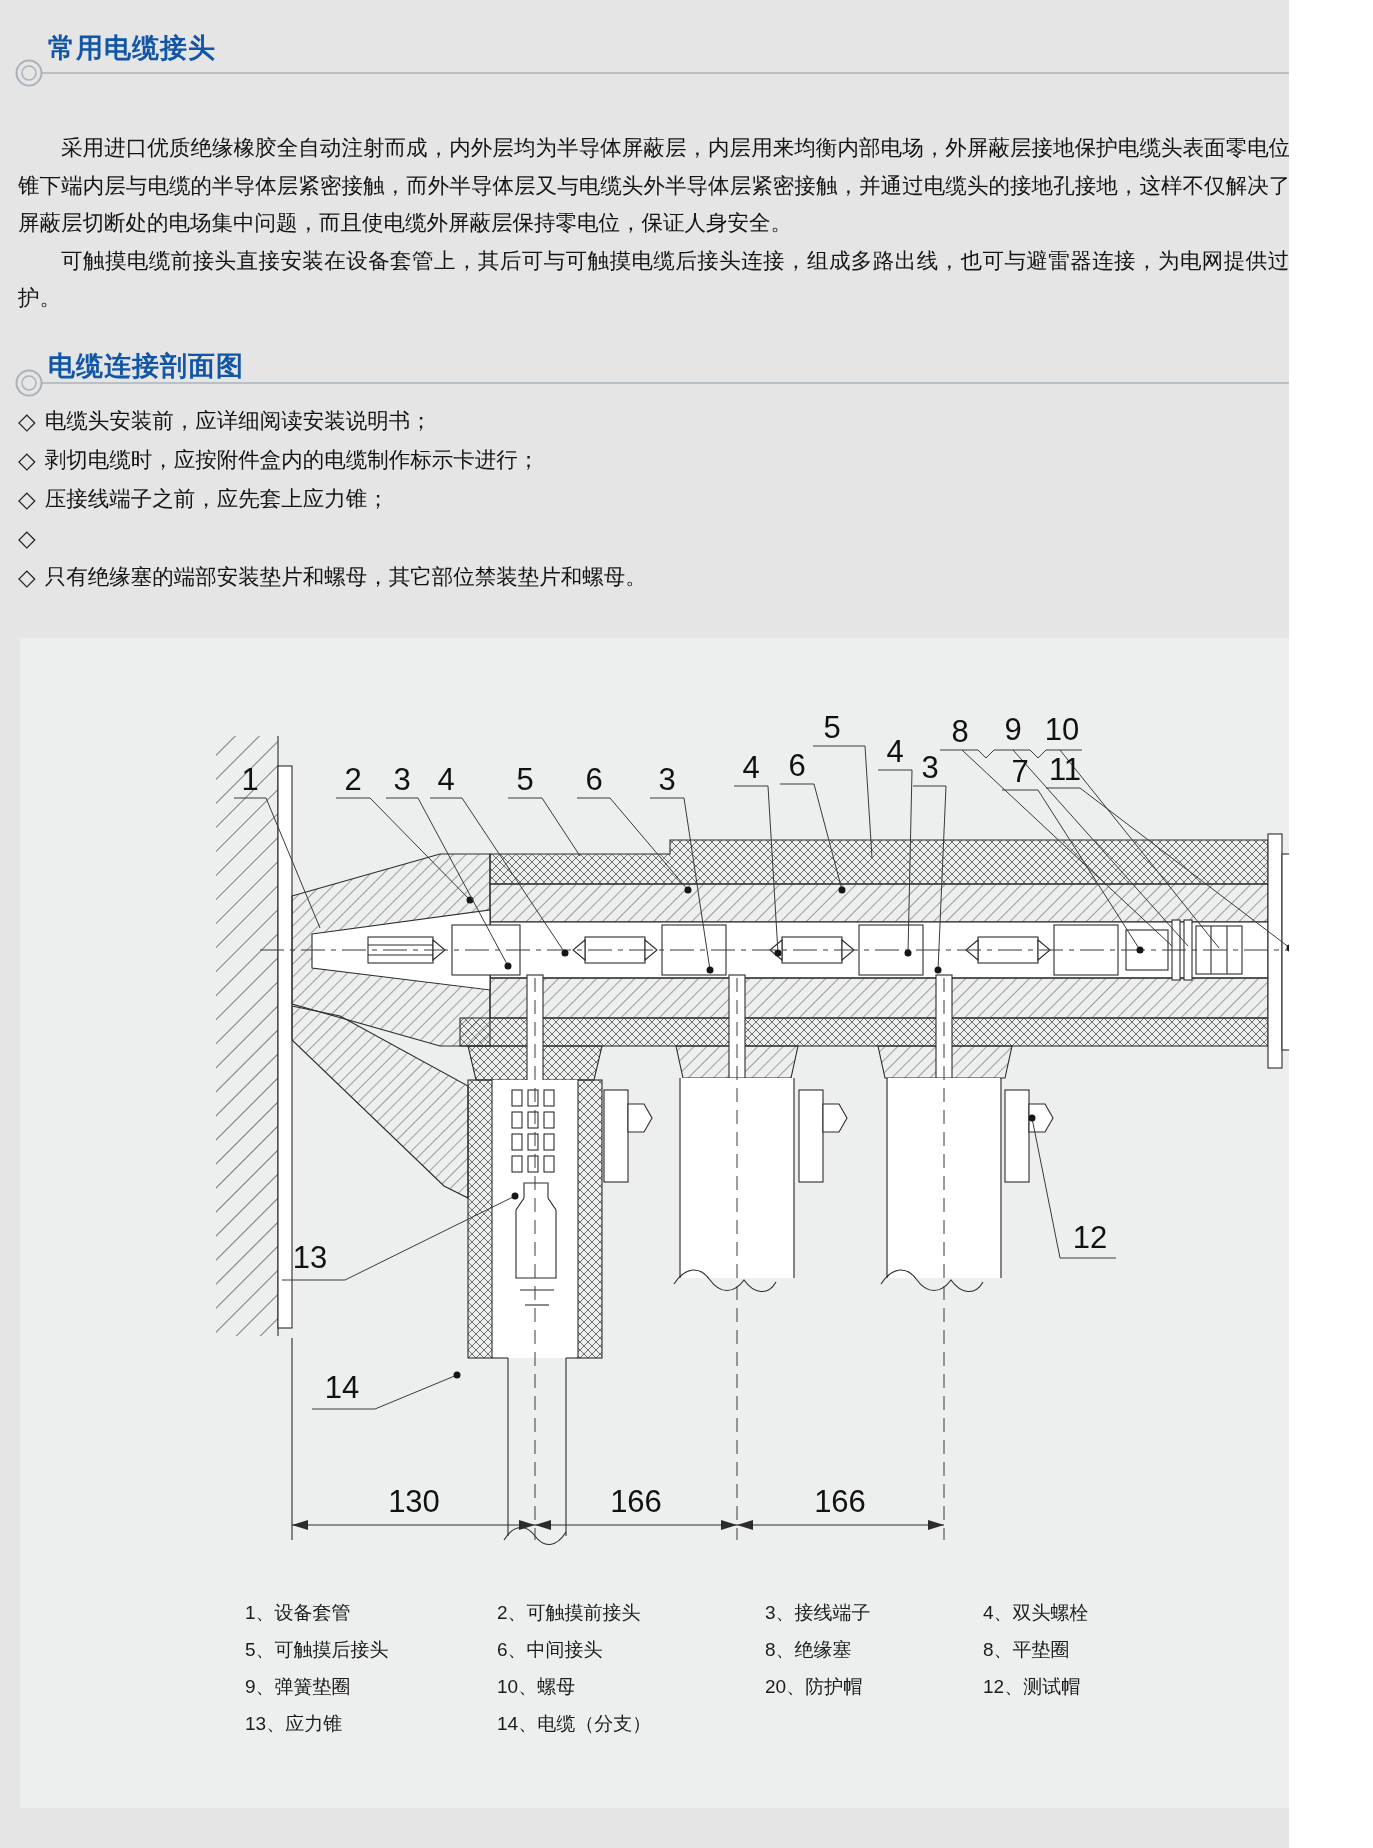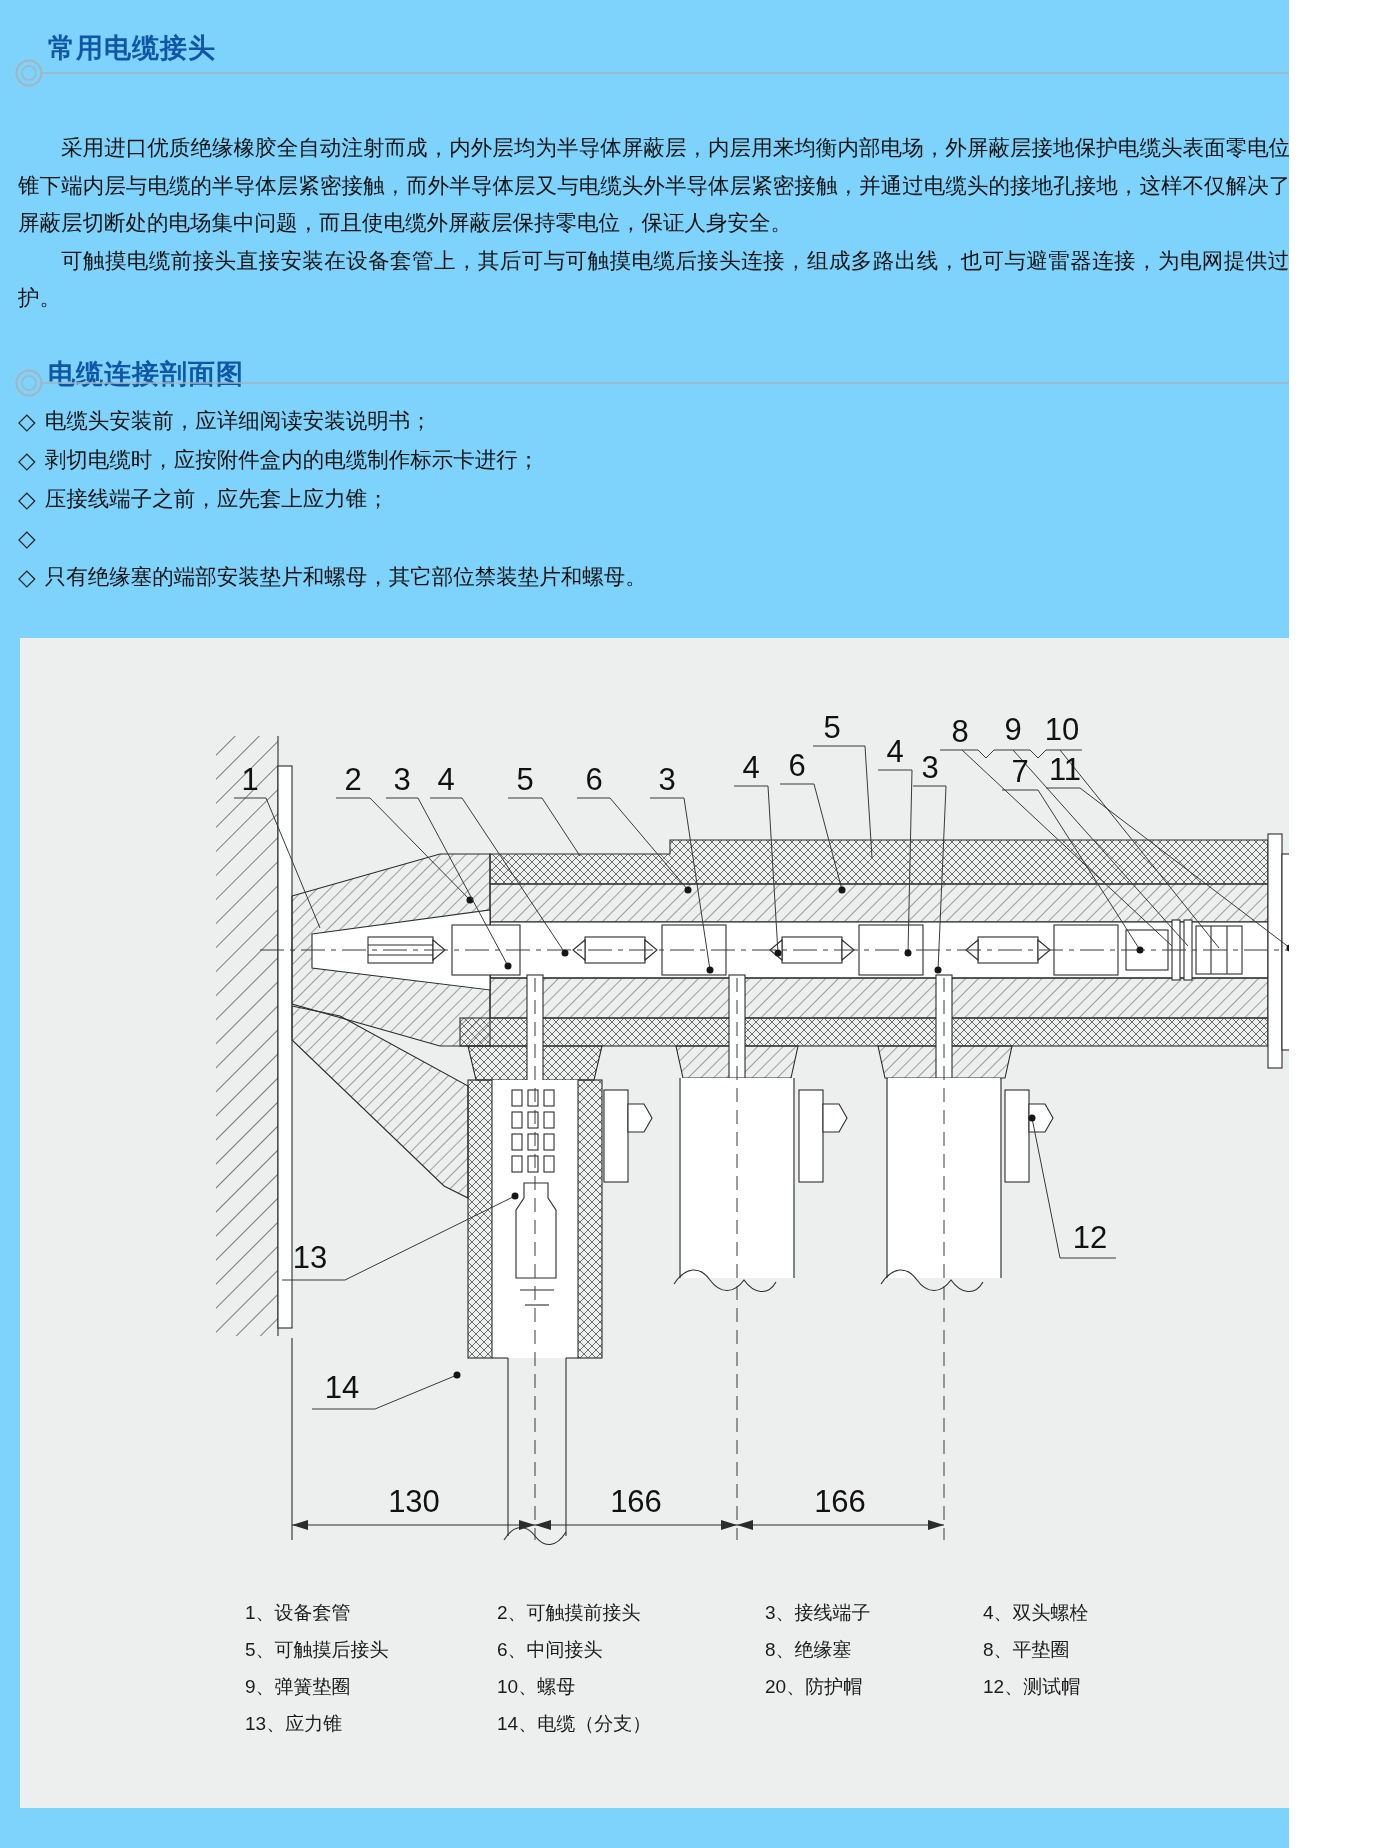--- a/index.html
+++ b/index.html
@@ -1,16 +1,16 @@
 <!DOCTYPE html>
 <html><head>
 <meta charset="utf-8">
 <style>
   html,body{margin:0;padding:0;background:#fff;}
-  #page{position:relative;width:1289px;height:1848px;background:#7dd3fc;overflow:hidden;
+  #page{position:relative;width:1289px;height:1848px;background:#e5e5e5;overflow:hidden;
         font-family:"Liberation Sans","DejaVu Sans",sans-serif;color:#1a1a1a;text-decoration:underline;}
   .sec-title{position:absolute;left:48px;font-size:27px;font-weight:bold;letter-spacing:1px;}
   .rule{position:absolute;left:14px;}
   .paras{position:absolute;left:18px;width:1337px;font-size:21.5px;line-height:37.5px;
          text-align:justify;color:#141414;margin-top:36px;}
   .paras p{margin:0;text-indent:2em;}
   .bullets{position:absolute;left:18px;width:1337px;font-size:21.5px;color:#141414;}
   .bullet-row{display:flex;align-items:flex-start;line-height:39px;height:39px;}
   .diamond{font-size:23px;margin-right:9px;color:#222;}
   #panel{position:absolute;left:20px;top:638px;width:1333px;height:1170px;background:#edeeee;}
@@ -39,21 +39,21 @@
   <svg class="rule" style="top:57px;" width="1359" height="34">
     <circle cx="15" cy="16" r="12.5" fill="none" stroke="#a9b2ba" stroke-width="2"></circle>
     <circle cx="15" cy="16" r="7" fill="none" stroke="#a9b2ba" stroke-width="1.5"></circle>
     <line x1="28" y1="16" x2="1359" y2="16" stroke="#a9b2ba" stroke-width="1.5"></line>
   </svg>
   <div class="paras" style="top:94px;">
     <p>采用进口优质绝缘橡胶全自动注射而成，内外层均为半导体屏蔽层，内层用来均衡内部电场，外屏蔽层接地保护电缆头表面零电位。应力锥下端内层与电缆的半导体层紧密接触，而外半导体层又与电缆头外半导体层紧密接触，并通过电缆头的接地孔接地，这样不仅解决了电缆外屏蔽层切断处的电场集中问题，而且使电缆外屏蔽层保持零电位，保证人身安全。</p>
     <p>可触摸电缆前接头直接安装在设备套管上，其后可与可触摸电缆后接头连接，组成多路出线，也可与避雷器连接，为电网提供过电压保护。</p>
   </div>
 
-  <div class="sec-title" style="top:356px;color:#1156a6;">电缆连接剖面图</div>
+  <div class="sec-title" style="top:348px;color:#1156a6;">电缆连接剖面图</div>
   <svg class="rule" style="top:367px;" width="1359" height="34">
     <circle cx="15" cy="16" r="12.5" fill="none" stroke="#a9b2ba" stroke-width="2"></circle>
     <circle cx="15" cy="16" r="7" fill="none" stroke="#a9b2ba" stroke-width="1.5"></circle>
     <line x1="28" y1="16" x2="1359" y2="16" stroke="#a9b2ba" stroke-width="1.5"></line>
   </svg>
 
   <div class="bullets" style="top:402px;">
     <div class="bullet-row">
       <span class="diamond">◇</span>
       <span>电缆头安装前，应详细阅读安装说明书；</span>

